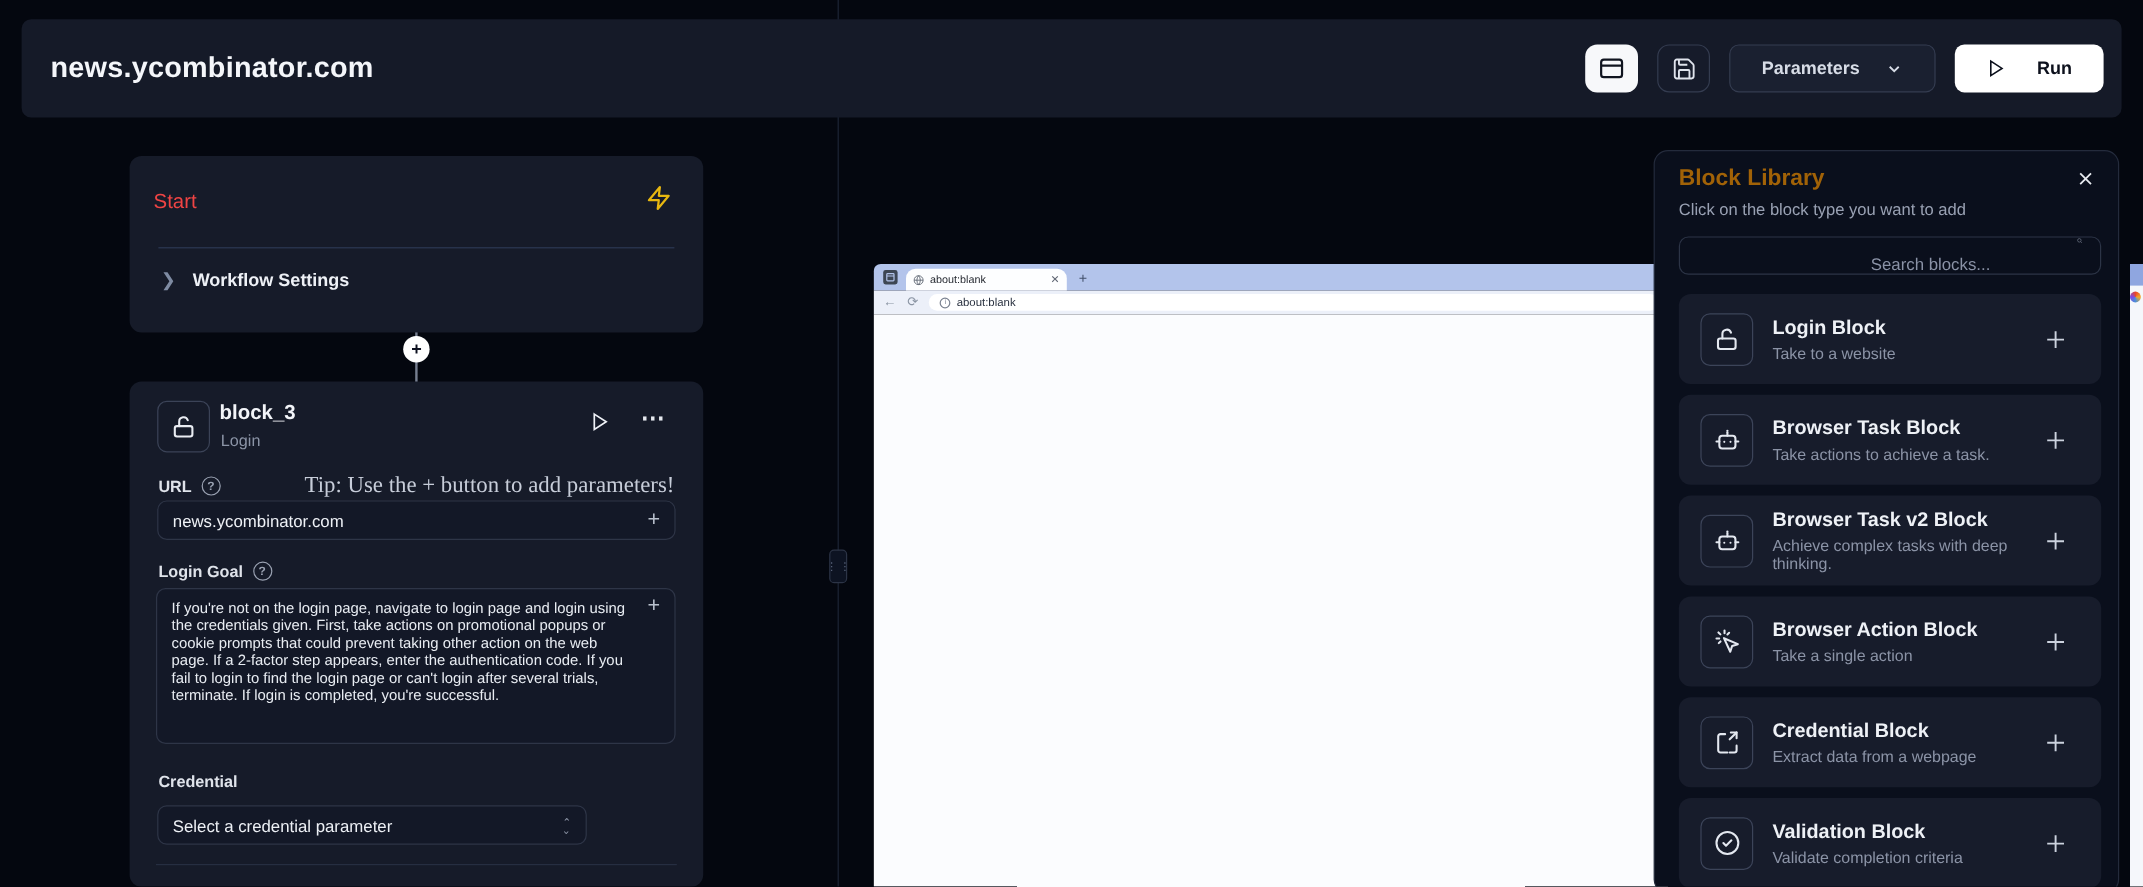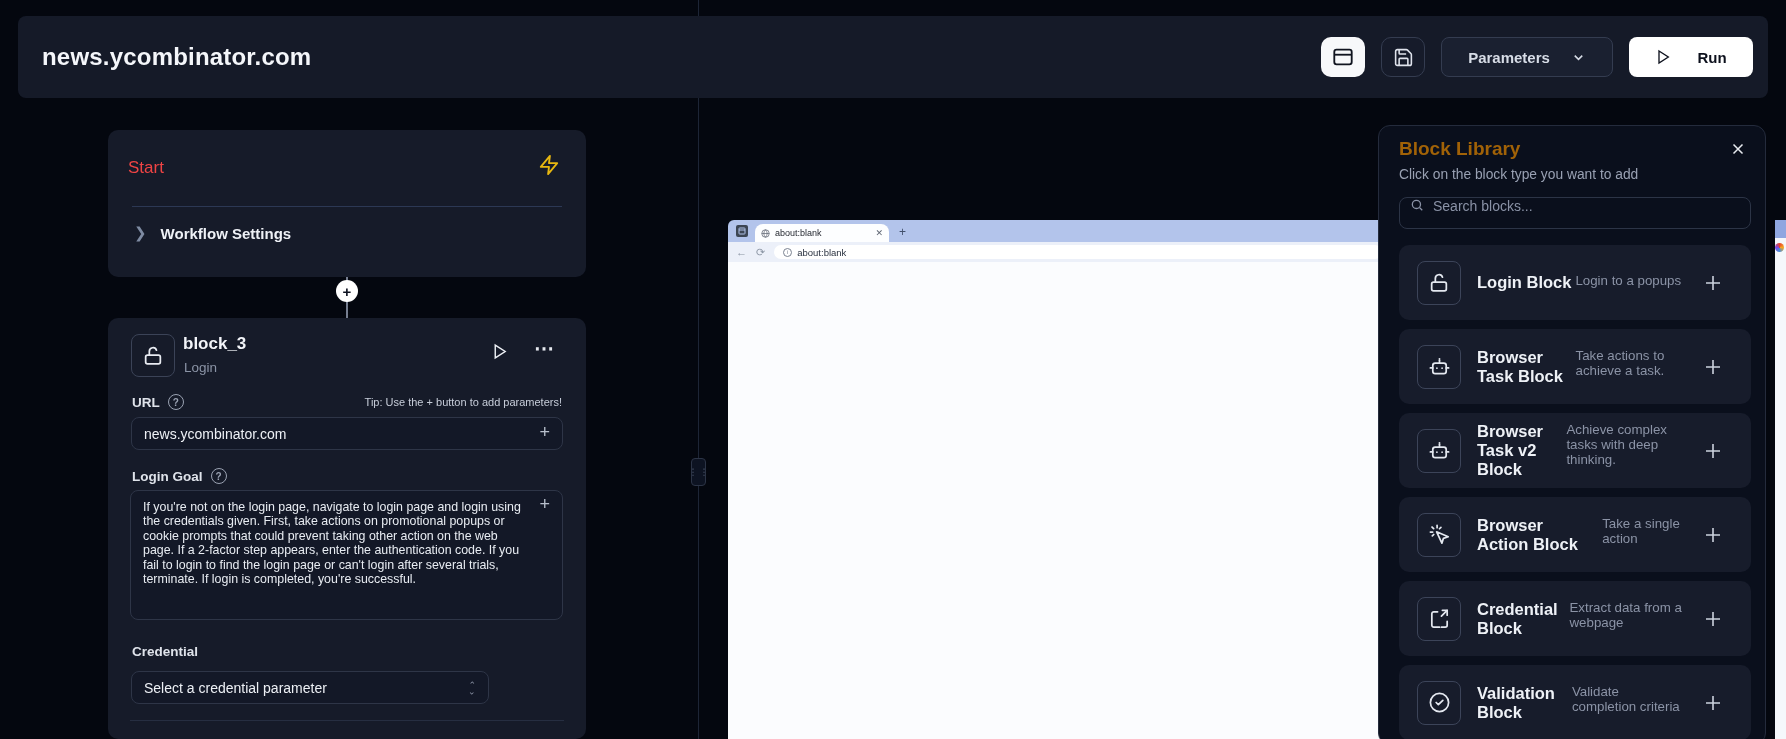--- a/index.html
+++ b/index.html
@@ -42,21 +42,21 @@
   .block-card { left:108px; top:318px; width:478px; height:421px; }
   .lock-box { position:absolute; left:23px; top:16px; width:44px; height:43px; border:1.2px solid #3b4357; border-radius:8px; display:flex; align-items:center; justify-content:center; color:#e9ecf2; }
   .block-name { position:absolute; left:75px; top:16px; font-size:17px; font-weight:700; color:#f2f4f8; }
   .block-sub { position:absolute; left:76px; top:42px; font-size:13.5px; color:#8b94a6; }
   .block-play { position:absolute; right:78px; top:25px; color:#eef1f6; }
   .block-more { position:absolute; right:30px; top:18px; color:#e5e8ee; font-size:20px; font-weight:700; letter-spacing:2px; }
 
   .field-label-row { position:absolute; left:24px; right:24px; display:flex; align-items:center; gap:8px; }
   .field-label { font-size:13.5px; font-weight:700; color:#dfe3ea; }
   .help-circle { width:16px; height:16px; border:1.3px solid #9aa2b2; border-radius:50%; color:#9aa2b2; font-size:10px; font-weight:700; display:flex; align-items:center; justify-content:center; }
-  .tip-text { margin-left:auto; font-size:11px; color:#c7cdd9; }
+  .tip-text { margin-left:auto; font-size:19px; color:#c7cdd9;font-family:Liberation Serif, serif; }
 
   .text-input { position:absolute; left:23px; width:432px; height:33px; background:#131827; border:1px solid #2e3547; border-radius:8px; color:#eef1f6; font-size:14px; padding:0 34px 0 12px; font-family:"Liberation Sans",sans-serif; }
   .input-plus { position:absolute; color:#b9c0cd; font-size:18px; font-weight:400; }
 
   .goal-area { position:absolute; left:22px; top:172px; width:433px; height:130px; background:#131827; border:1px solid #2e3547; border-radius:8px; color:#e8ecf2; font-size:12.4px; line-height:14.4px; padding:9px 34px 8px 12px; resize:none; font-family:"Liberation Sans",sans-serif; overflow:hidden; }
 
   .select-box { position:absolute; left:23px; top:353px; width:358px; height:33px; background:#131827; border:1px solid #2e3547; border-radius:8px; display:flex; align-items:center; padding:0 12px; font-size:14px; color:#edf0f5; }
   .select-chevrons { margin-left:auto; color:#8a92a4; display:flex; flex-direction:column; line-height:6px; font-size:9px; }
   .block-bottom-divider { position:absolute; left:22px; right:22px; top:402px; height:1px; background:#262e41; }
 
@@ -78,27 +78,27 @@
   
   .edge-sliver { position:absolute; right:0; top:220px; width:11px; height:519px; background:#f5f7fb; overflow:hidden; }
   .edge-sliver .strip { height:18px; background:#8fa6e0; }
   .edge-sliver .favdot { position:absolute; left:0; top:23px; width:9px; height:9px; border-radius:50%; background:conic-gradient(#e8452c,#f5a623,#4a90d9,#7b4ae8,#e8452c); }
 
   
   .panel { position:absolute; left:1378px; top:125px; width:388px; height:620px; background:#0a0f1c; border:1px solid #242b3c; border-radius:12px; padding:12px 14px 0 20px; z-index:30; }
   .panel-title { font-size:19px; font-weight:700; color:#a16207; }
   .panel-close { position:absolute; right:18px; top:14px; color:#e8ebf0; }
   .panel-sub { margin-top:7px; font-size:13.8px; color:#99a1b3; }
-  .search-box { margin-top:15px; height:32px; border:1px solid #2c3446; border-radius:8px; display:flex; align-items:flex-start; padding:0 10px; gap:9px; color:#8a92a6; background:transparent; }
+  .search-box { margin-top:15px; height:32px; border:1px solid #2c3446; border-radius:8px; display:flex; align-items:flex-end; padding:0 10px; gap:9px; color:#8a92a6; background:transparent;flex-direction:column; }
   .search-box input { flex:1; background:transparent; border:none; outline:none; color:#c9cfdb; font-size:14px; font-family:"Liberation Sans",sans-serif; }
   .search-box input::placeholder { color:#8a92a6; }
   .lib-list { margin-top:16px; display:flex; flex-direction:column; gap:9px; }
   .lib-item { height:75px; background:#171c2b; border-radius:10px; display:flex; align-items:center; padding:0 26px 0 18px; gap:16px; }
   .lib-icon-box { width:44px; height:44px; border:1.2px solid #3c4459; border-radius:8px; display:flex; align-items:center; justify-content:center; color:#e4e8f0; flex:none; }
-  .lib-texts { display:flex; gap:4px; }
+  .lib-texts { display:flex; flex-direction:column; gap:4px; }
   .lib-title { font-size:16.5px; font-weight:700; color:#eef1f6; }
   .lib-desc { font-size:13.3px; color:#8b93a6; }
   .lib-plus { margin-left:auto; color:#ccd2de; flex:none; }
 
   svg { display:block; }
 </style>
 </head>
 <body>
 
 <div class="stage">
@@ -255,21 +255,21 @@
     <div class="lib-list">
   <div class="lib-item">
     <div class="lib-icon-box">
             <svg width="22" height="22" viewBox="0 0 24 24" fill="none" stroke="currentColor" stroke-width="1.9" stroke-linecap="round">
               <rect x="4" y="11" width="16" height="9.5" rx="2"></rect>
               <path d="M8 11V7a4 4 0 0 1 7.8-1.3"></path>
             </svg>
           </div>
     <div class="lib-texts">
       <span class="lib-title">Login Block</span>
-      <span class="lib-desc">Login to a popups</span>
+      <span class="lib-desc">Take to a website</span>
     </div>
     <div class="lib-plus">
       <svg width="24" height="24" viewBox="0 0 24 24" fill="none" stroke="currentColor" stroke-width="1.6">
               <path d="M12 5v14M5 12h14"></path>
             </svg>
     </div>
   </div>
 
   <div class="lib-item">
     <div class="lib-icon-box">

